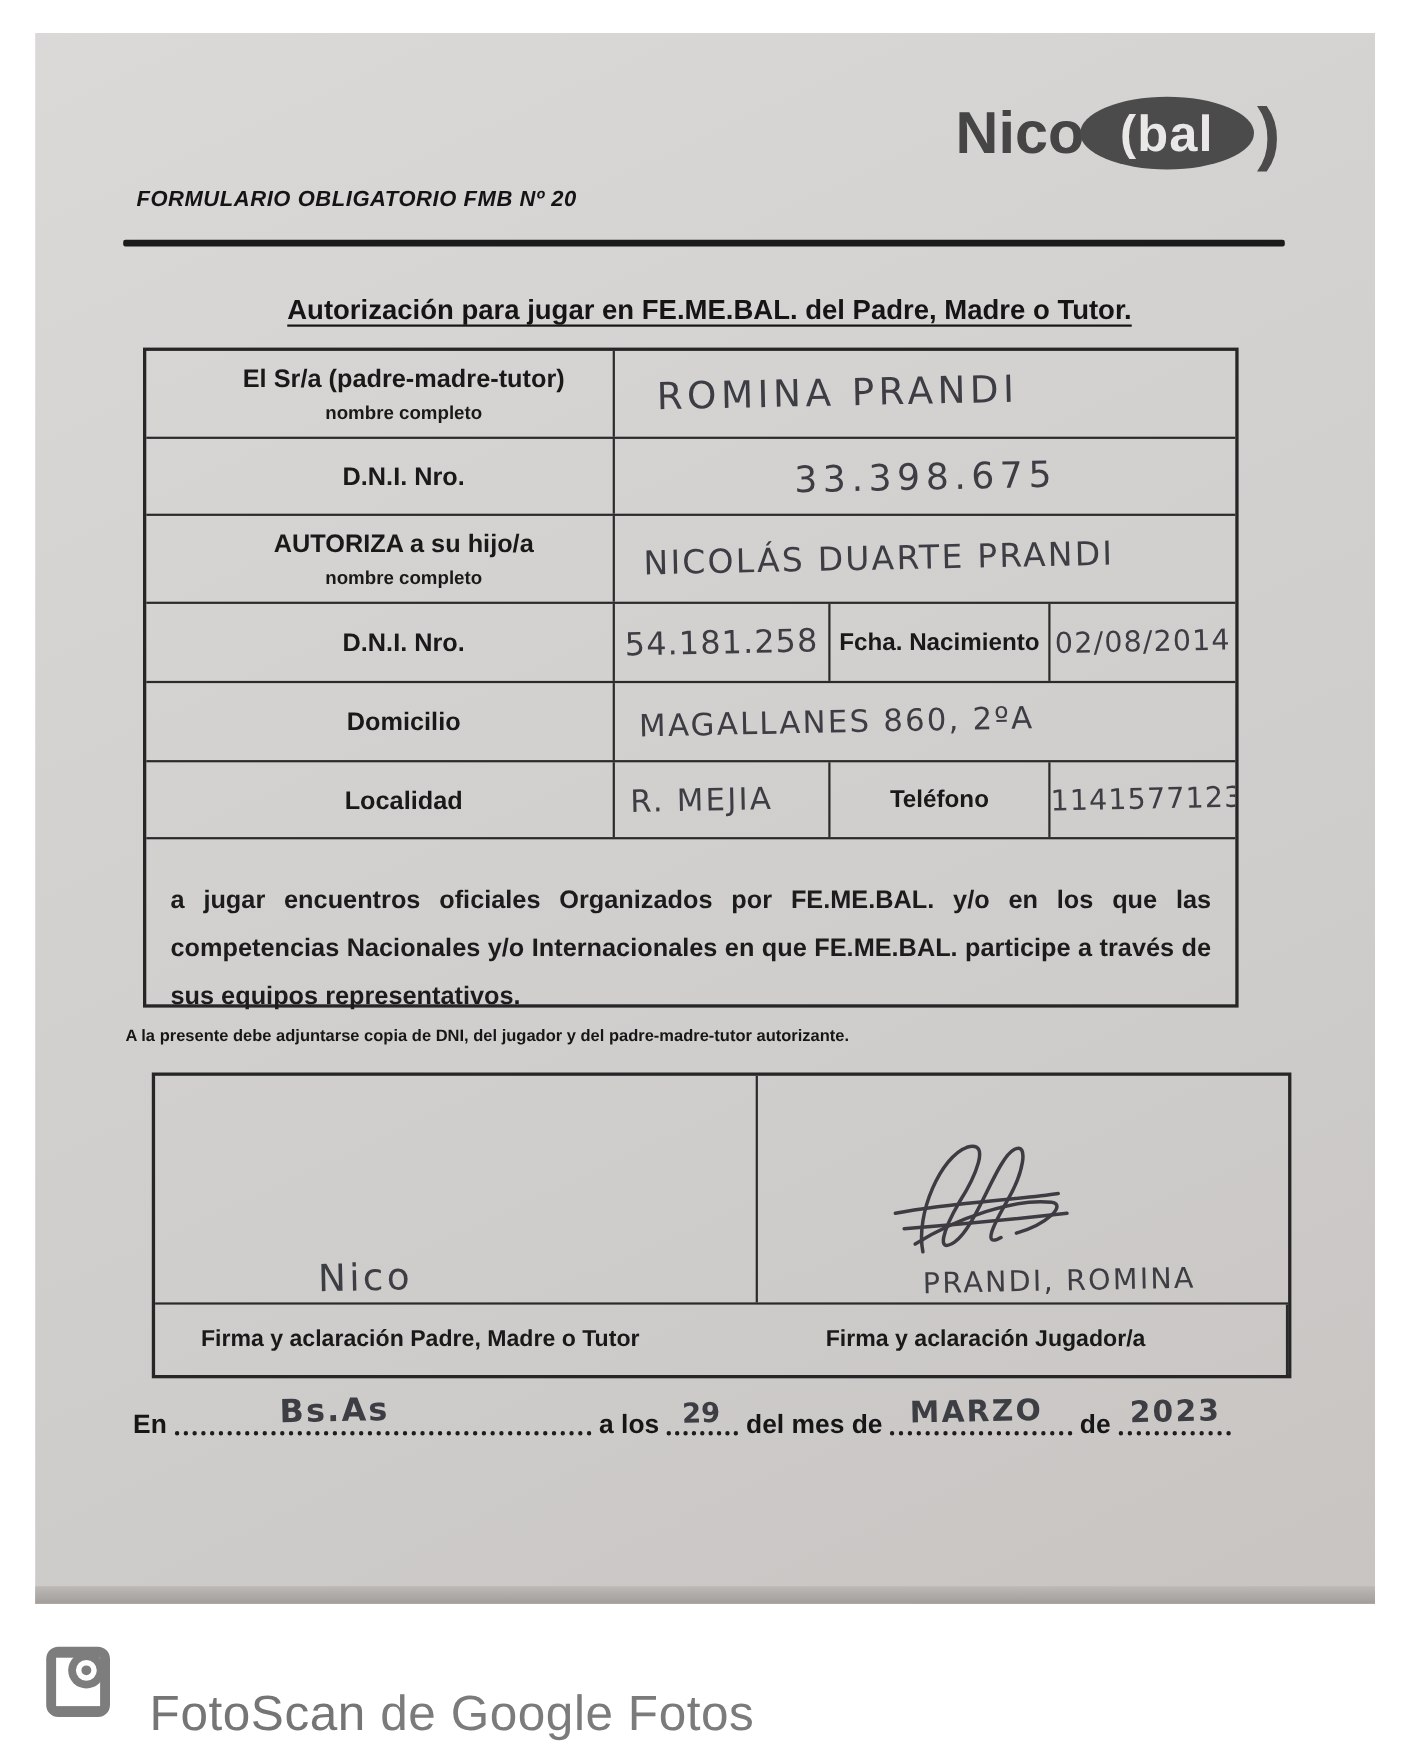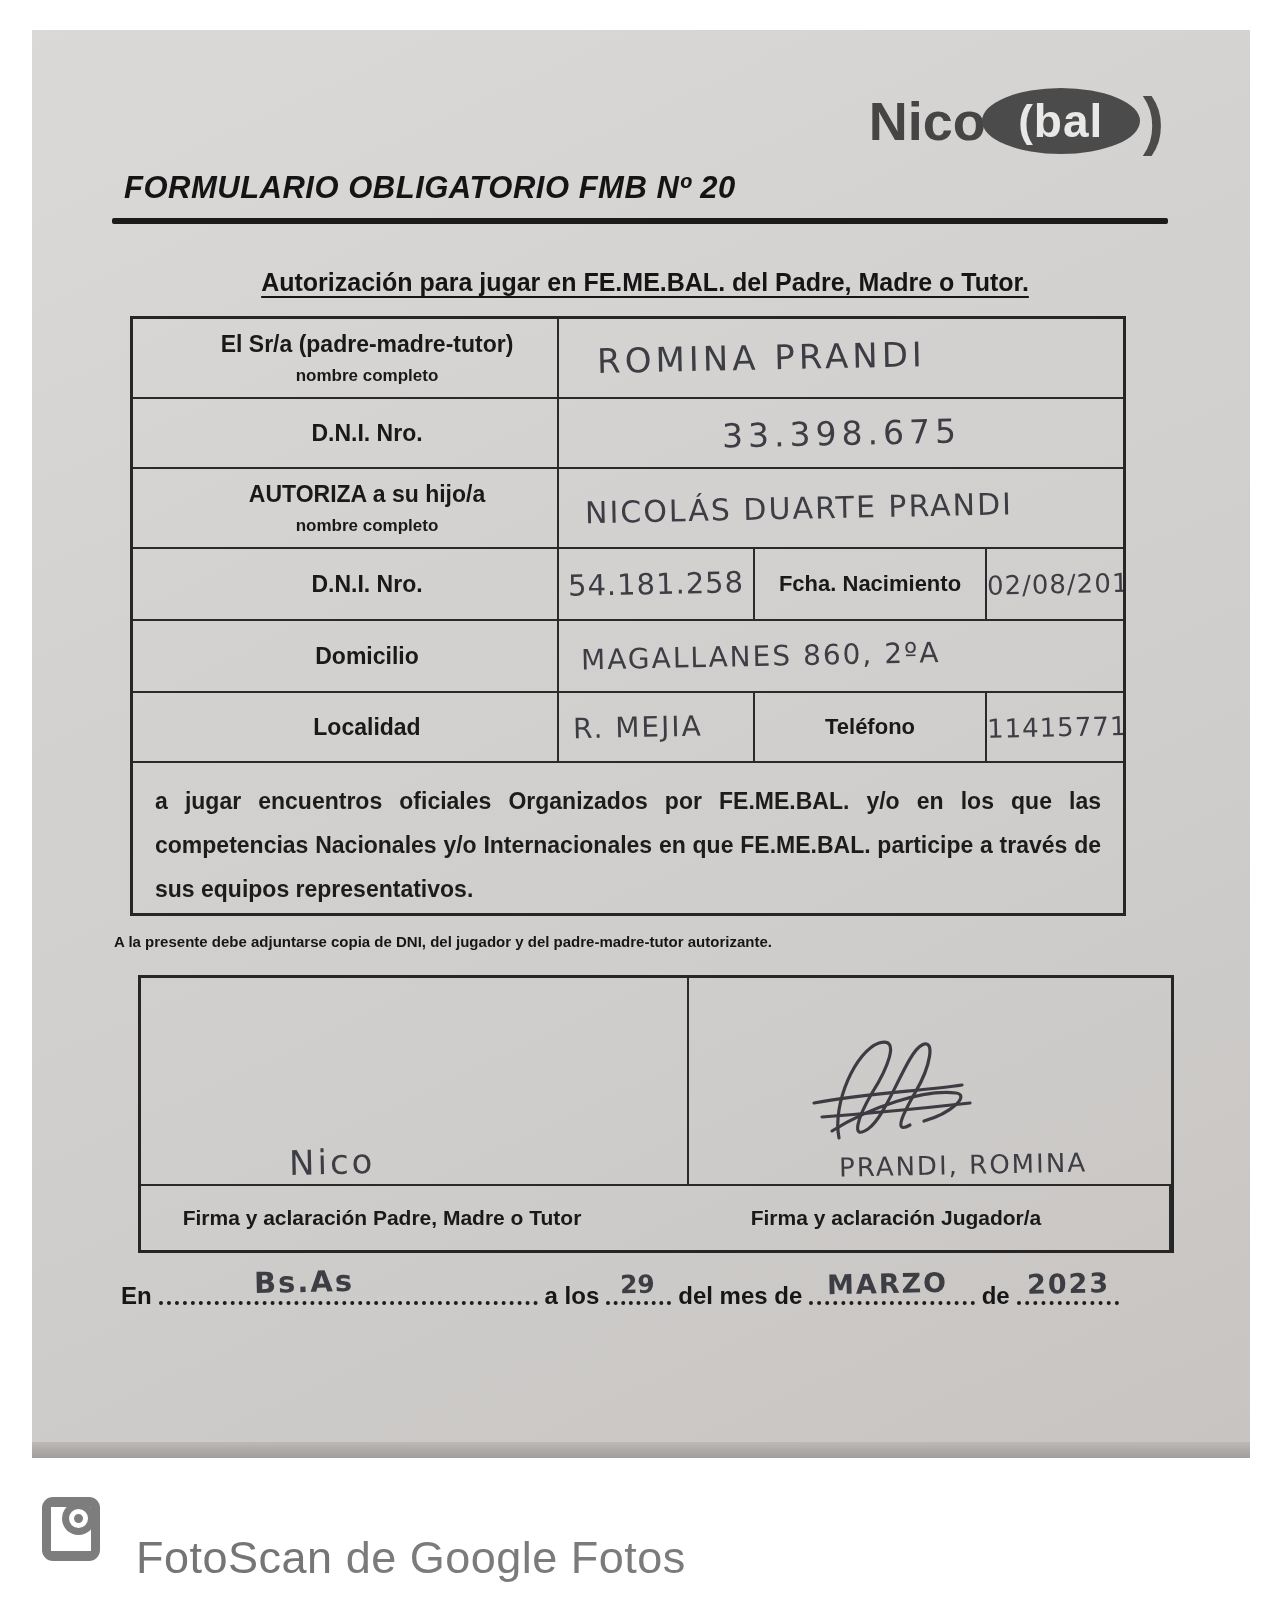--- a/index.html
+++ b/index.html
@@ -21,21 +21,21 @@
   .logo-feme{font-size:54px;font-weight:700;color:#454545;letter-spacing:0px;}
   .logo-ball{
     width:158px;height:66px;background:#4b4b4b;border-radius:50%;
     margin-left:-4px;display:flex;align-items:center;justify-content:center;
   }
   .logo-open{color:#e9e8e7;font-size:44px;font-weight:700;margin-right:1px;}
   .logo-bal{color:#e9e8e7;font-size:46px;font-weight:700;letter-spacing:1px;}
   .logo-close{color:#4b4b4b;font-size:64px;font-weight:700;margin-left:3px;line-height:1;}
   
   .title{
-    position:absolute;left:92px;top:140px;font-size:31px;font-weight:700;font-style:italic;
+    position:absolute;left:92px;top:140px;font-size:20px;font-weight:700;font-style:italic;
     color:#141414;letter-spacing:0.5px;
   }
   .rule{position:absolute;left:80px;top:188px;width:1056px;height:6px;background:#1b1b1b;border-radius:2px;}
   .subtitle{
     position:absolute;left:0;width:100%;top:238px;text-align:center;
     font-size:25px;font-weight:700;color:#151515;text-decoration:underline;
     text-underline-offset:5px;padding-left:8px;box-sizing:border-box;
   }
   
   .ftable{position:absolute;left:98px;top:286px;width:990px;border:3px solid #262626;}
@@ -43,27 +43,27 @@
   .frow:last-child{border-bottom:none;}
   .h80{height:80px;}.h70{height:70px;}.h72{height:72px;}
   .cell{box-sizing:border-box;}
   .lab{
     width:382px;border-right:2px solid #2a2a2a;display:flex;flex-direction:column;
     align-items:center;justify-content:center;text-align:center;
     font-size:23px;font-weight:700;color:#191919;line-height:1.15;margin-left:44px;
   }
   .lab .sub{font-size:17px;font-weight:700;margin-top:9px;}
   .lab2{
-    width:232px;border-right:2px solid #2a2a2a;display:flex;align-items:center;
+    width:200px;border-right:2px solid #2a2a2a;display:flex;align-items:center;
     justify-content:center;text-align:center;font-size:22px;font-weight:700;color:#191919;
   }
   .val{flex:1;display:flex;align-items:center;position:relative;overflow:hidden;}
   .val-fixed{width:196px;flex:none;border-right:2px solid #2a2a2a;}
   .para{
-    padding:16px 22px 10px 22px;font-size:23px;font-weight:600;color:#1c1c1c;
+    padding:32px 22px 10px 22px;font-size:23px;font-weight:600;color:#1c1c1c;
     text-align:justify;line-height:1.92;height:150px;box-sizing:border-box;
   }
   
   .hand{
     font-family:"DejaVu Sans","Liberation Sans",sans-serif;
     color:#3d3d44;transform:rotate(-1.2deg);white-space:nowrap;
   }
   .hw-r1{font-size:34px;letter-spacing:4px;padding-left:38px;}
   .hw-r2{font-size:33px;letter-spacing:5px;margin:0 auto;}
   .hw-r3{font-size:30px;letter-spacing:2px;padding-left:26px;}

